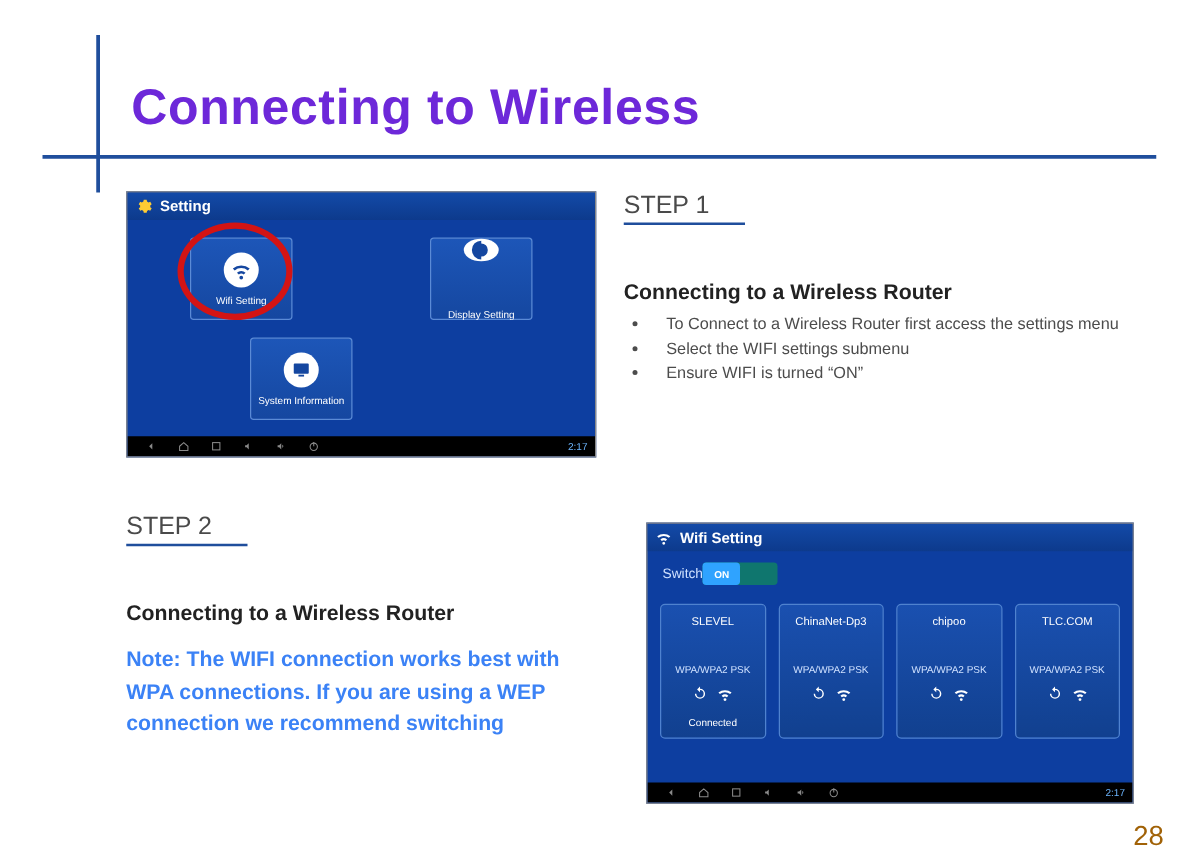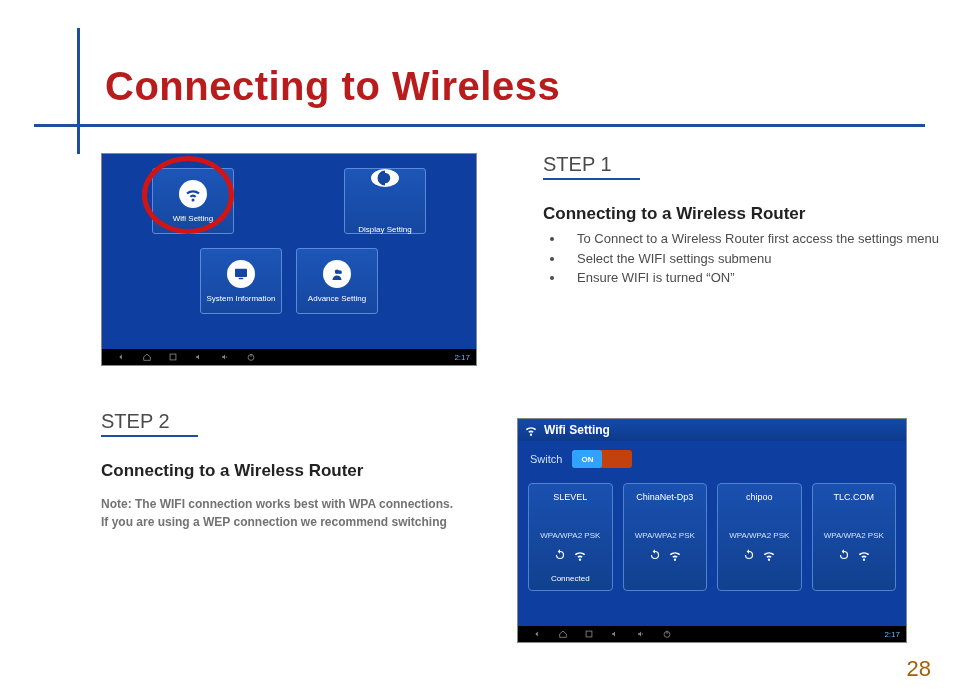--- a/index.html
+++ b/index.html
@@ -30,21 +30,21 @@
     border-left: 3px solid #1f4e9c;
   }
   .slide-title {
     position: absolute;
     left: 105px;
     top: 64px;
     font-family: "Century Gothic", "Trebuchet MS", Arial, sans-serif;
     font-size: 40px;
     font-weight: 700;
     letter-spacing: 0.5px;
-    color: #b91c1c;
+    color: #6d28d9;
   }
   .page-number {
     position: absolute;
     right: 23px;
     bottom: 12px;
     font-size: 22px;
     color: #a16207;
   }
 
   
@@ -58,36 +58,36 @@
     border-bottom: 2px solid #1f4e9c;
     display: inline-block;
     padding-bottom: 2px;
     padding-right: 28px;
     margin-bottom: 18px;
   }
   .step-sub {
     font-weight: 700;
     color: #222;
     font-size: 17px;
-    margin: 6px 0 6px 0;
+    margin: 26px 0 6px 0;
   }
   .step-list {
     margin: 2px 0 0 0;
     padding-left: 22px;
     font-size: 13px;
     line-height: 1.35;
   }
   .step-list li {
     margin-bottom: 2px;
     padding-left: 12px;
   }
   .step-note {
-    font-size: 12px;
+    font-size: 17px;
     font-weight: 700;
-    color: #737373;
+    color: #3b82f6;
     line-height: 1.5;
     margin-top: 14px;
     max-width: 360px;
   }
 
   
   .ss {
     position: absolute;
     border: 1px solid #888;
     background: #0d3ea0;
@@ -165,28 +165,27 @@
   .ss-navbar .ic { width: 10px; height: 10px; }
   .ss-navbar .spacer { flex: 1; }
   .ss-navbar .time { color: #6cb6ff; font-size: 8px; padding-right: 6px; }
 
   
   #ss2 { left: 517px; top: 418px; width: 388px; height: 223px; }
   .wifi-switch-row {
     height: 36px;
     display: flex;
     align-items: center;
-    gap: 10px;
     padding-left: 12px;
     color: #cfe1ff;
     font-size: 11px;
   }
   .switch {
     width: 60px; height: 18px;
-    background: #c2410c;
+    background: #0f766e;
     border-radius: 3px;
     position: relative;
     display: flex;
     align-items: center;
   }
   .switch .knob {
     position: absolute;
     left: 0;
     width: 30px; height: 18px;
     background: #2fa3ff;
@@ -222,37 +221,43 @@
   .net .iconrow svg { width: 14px; height: 14px; }
   .net .status { font-size: 8px; margin-top: 4px; min-height: 10px; }
 </style>
 </head>
 <body>
 
 <div class="master-vertical"></div>
 <div class="master-horizontal"></div>
 <div class="slide-title">Connecting to Wireless</div>
 
-<div class="step-block" style="left: 543px; top: 153px;">
+<div class="step-block" style="left: 499px; top: 153px;">
   <div class="step-title">STEP 1</div>
   <div class="step-sub">Connecting to a Wireless Router</div>
   <ul class="step-list">
     <li>To Connect to a Wireless Router first access the settings menu</li>
     <li>Select the WIFI settings submenu</li>
     <li>Ensure WIFI is turned “ON”</li>
   </ul>
 </div>
 
 <div class="step-block" style="left: 101px; top: 410px;">
   <div class="step-title">STEP 2</div>
   <div class="step-sub">Connecting to a Wireless Router</div>
   <div class="step-note">Note: The WIFI connection works best with WPA connections.  If you are using a WEP connection we recommend switching</div>
 </div>
 
 <div id="ss1" class="ss">
+  <div class="ss-header">
+    <svg viewBox="0 0 24 24" fill="#ffcc33">
+        <path d="M12 8a4 4 0 100 8 4 4 0 000-8zm9 4a7 7 0 00-.1-1.2l2-1.6-2-3.4-2.4 1a7 7 0 00-2-1.2L16 3h-4l-.5 2.6a7 7 0 00-2 1.2l-2.4-1-2 3.4 2 1.6A7 7 0 007 12a7 7 0 00.1 1.2l-2 1.6 2 3.4 2.4-1a7 7 0 002 1.2L12 21h4l.5-2.6a7 7 0 002-1.2l2.4 1 2-3.4-2-1.6A7 7 0 0021 12z"></path>
+      </svg>
+    <span>Setting</span>
+  </div>
   <div class="tile-grid">
     <div class="tile" style="left: 50px; top: 14px;">
       <span class="icon-wrap">
           <svg viewBox="0 0 24 24" fill="currentColor">
             <path d="M12 18a2 2 0 100 4 2 2 0 000-4zm-4.6-3.2a7 7 0 019.2 0l-2 2a4 4 0 00-5.2 0zM3 10.4a14 14 0 0118 0l-2 2a11 11 0 00-14 0z"></path>
           </svg>
         </span>
       <span>Wifi Setting</span>
     </div>
     <div class="tile" style="left: 242px; top: 14px; gap: 38px;">
@@ -265,28 +270,20 @@
     </div>
     <div class="tile" style="left: 98px; top: 94px;">
       <span class="icon-wrap">
           <svg viewBox="0 0 24 24" fill="currentColor">
             <rect x="4" y="5" width="16" height="11" rx="1"></rect>
             <rect x="9" y="17" width="6" height="2"></rect>
           </svg>
         </span>
       <span style="text-align:right;">System Information</span>
     </div>
-    <div class="tile" style="left: 194px; top: 94px;">
-      <span class="icon-wrap">
-          <svg viewBox="0 0 24 24" fill="currentColor">
-            <path d="M12 12a3 3 0 100-6 3 3 0 000 6zm-6 8a6 6 0 0112 0H6zm10-8a2.5 2.5 0 100-5 2.5 2.5 0 000 5z"></path>
-          </svg>
-        </span>
-      <span>Advance Setting</span>
-    </div>
     <div class="highlight-ring" style="left: 40px; top: 2px;"></div>
   </div>
   <div class="ss-navbar">
     <svg class="ic" viewBox="0 0 24 24" fill="currentColor">
         <path d="M14 6l-6 6 6 6z"></path>
       </svg>
     <svg class="ic" viewBox="0 0 24 24" fill="none" stroke="currentColor" stroke-width="2">
         <path d="M4 12l8-7 8 7v8H4z"></path>
       </svg>
     <svg class="ic" viewBox="0 0 24 24" fill="none" stroke="currentColor" stroke-width="2">

